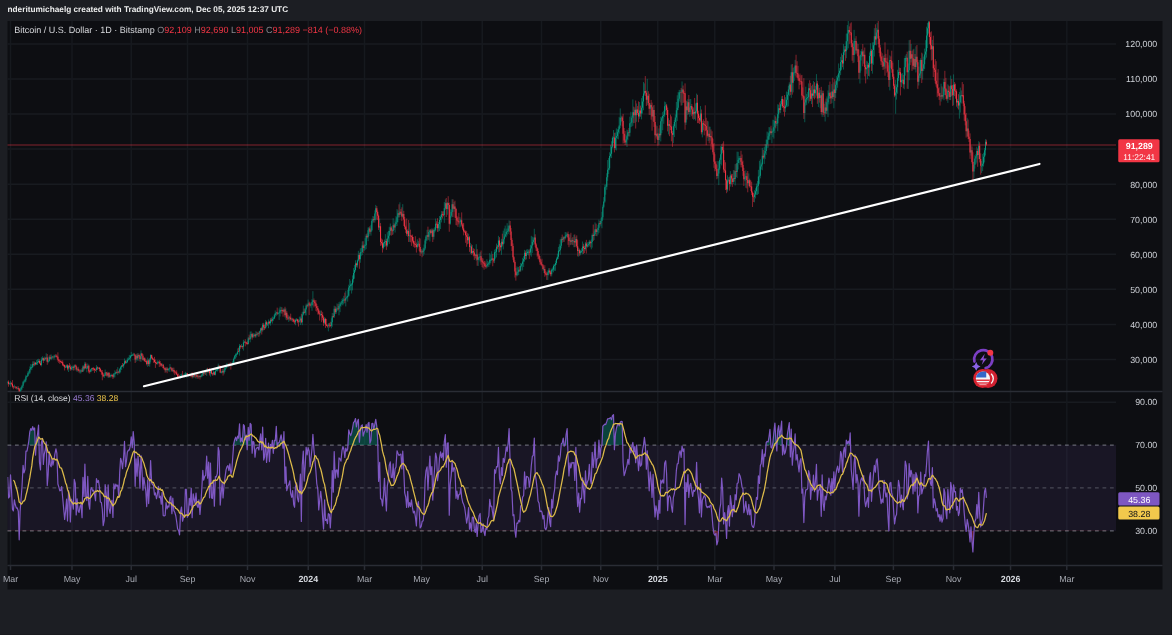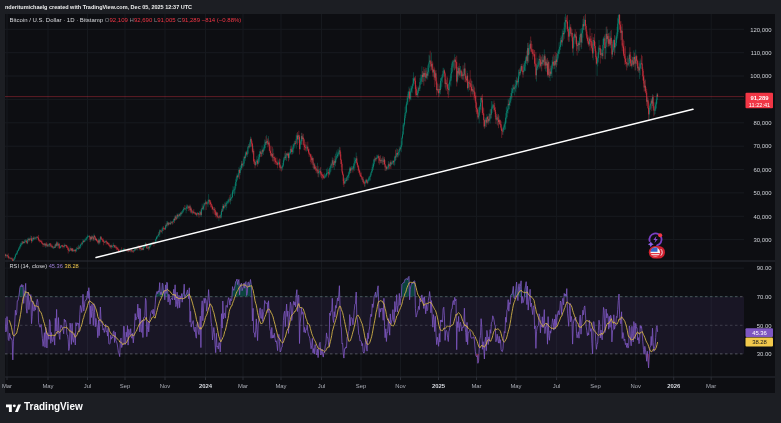--- a/index.html
+++ b/index.html
@@ -103,21 +103,13 @@
 <text x="595.6" y="387.7" fill="#a9acb5">Sep</text>
 <text x="635.7" y="387.7" fill="#a9acb5">Nov</text>
 <text x="673.7" y="387.7" fill="#d7dae0" font-weight="bold">2026</text>
 <text x="711.2" y="387.7" fill="#a9acb5">Mar</text>
 </g>
 <path d="M7 377V380M48 377V380M87.5 377V380M125 377V380M165 377V380M205.5 377V380M243 377V380M281 377V380M321.5 377V380M361 377V380M400.5 377V380M438.5 377V380M476.5 377V380M516 377V380M556.6 377V380M595.6 377V380M635.7 377V380M673.7 377V380M711.2 377V380" stroke="#2a2d35" stroke-width="1"></path>
 <text x="9.5" y="21.9" font-size="6" fill="#d8d9dd">Bitcoin / U.S. Dollar · 1D · Bitstamp <tspan fill="#87898f">O</tspan><tspan fill="#f23645">92,109 </tspan><tspan fill="#87898f">H</tspan><tspan fill="#f23645">92,690 </tspan><tspan fill="#87898f">L</tspan><tspan fill="#f23645">91,005 </tspan><tspan fill="#87898f">C</tspan><tspan fill="#f23645">91,289 −814 (−0.88%)</tspan></text>
 <text x="9.5" y="267.6" font-size="5.7" fill="#d8d9dd">RSI (14, close) <tspan fill="#9b7dd4">45.36</tspan> <tspan fill="#f2c94c">38.28</tspan></text>
 </svg>
 <div id="attr">nderitumichaelg created with TradingView.com, Dec 05, 2025 12:37 UTC</div>
-<div id="foot">
-      <span class="lg"><svg width="15" height="9" viewBox="0 0 36 21" fill="#ffffff">
-          <path d="M14 3H0v7h7v11h7V3Z"></path>
-          <circle cx="20" cy="6.5" r="3.5"></circle>
-          <path d="M29 3h7l-7.5 18h-7L29 3Z"></path>
-        </svg></span>
-      <span class="wm">TradingView</span>
-    </div>
 </div>
 
 </body></html>

